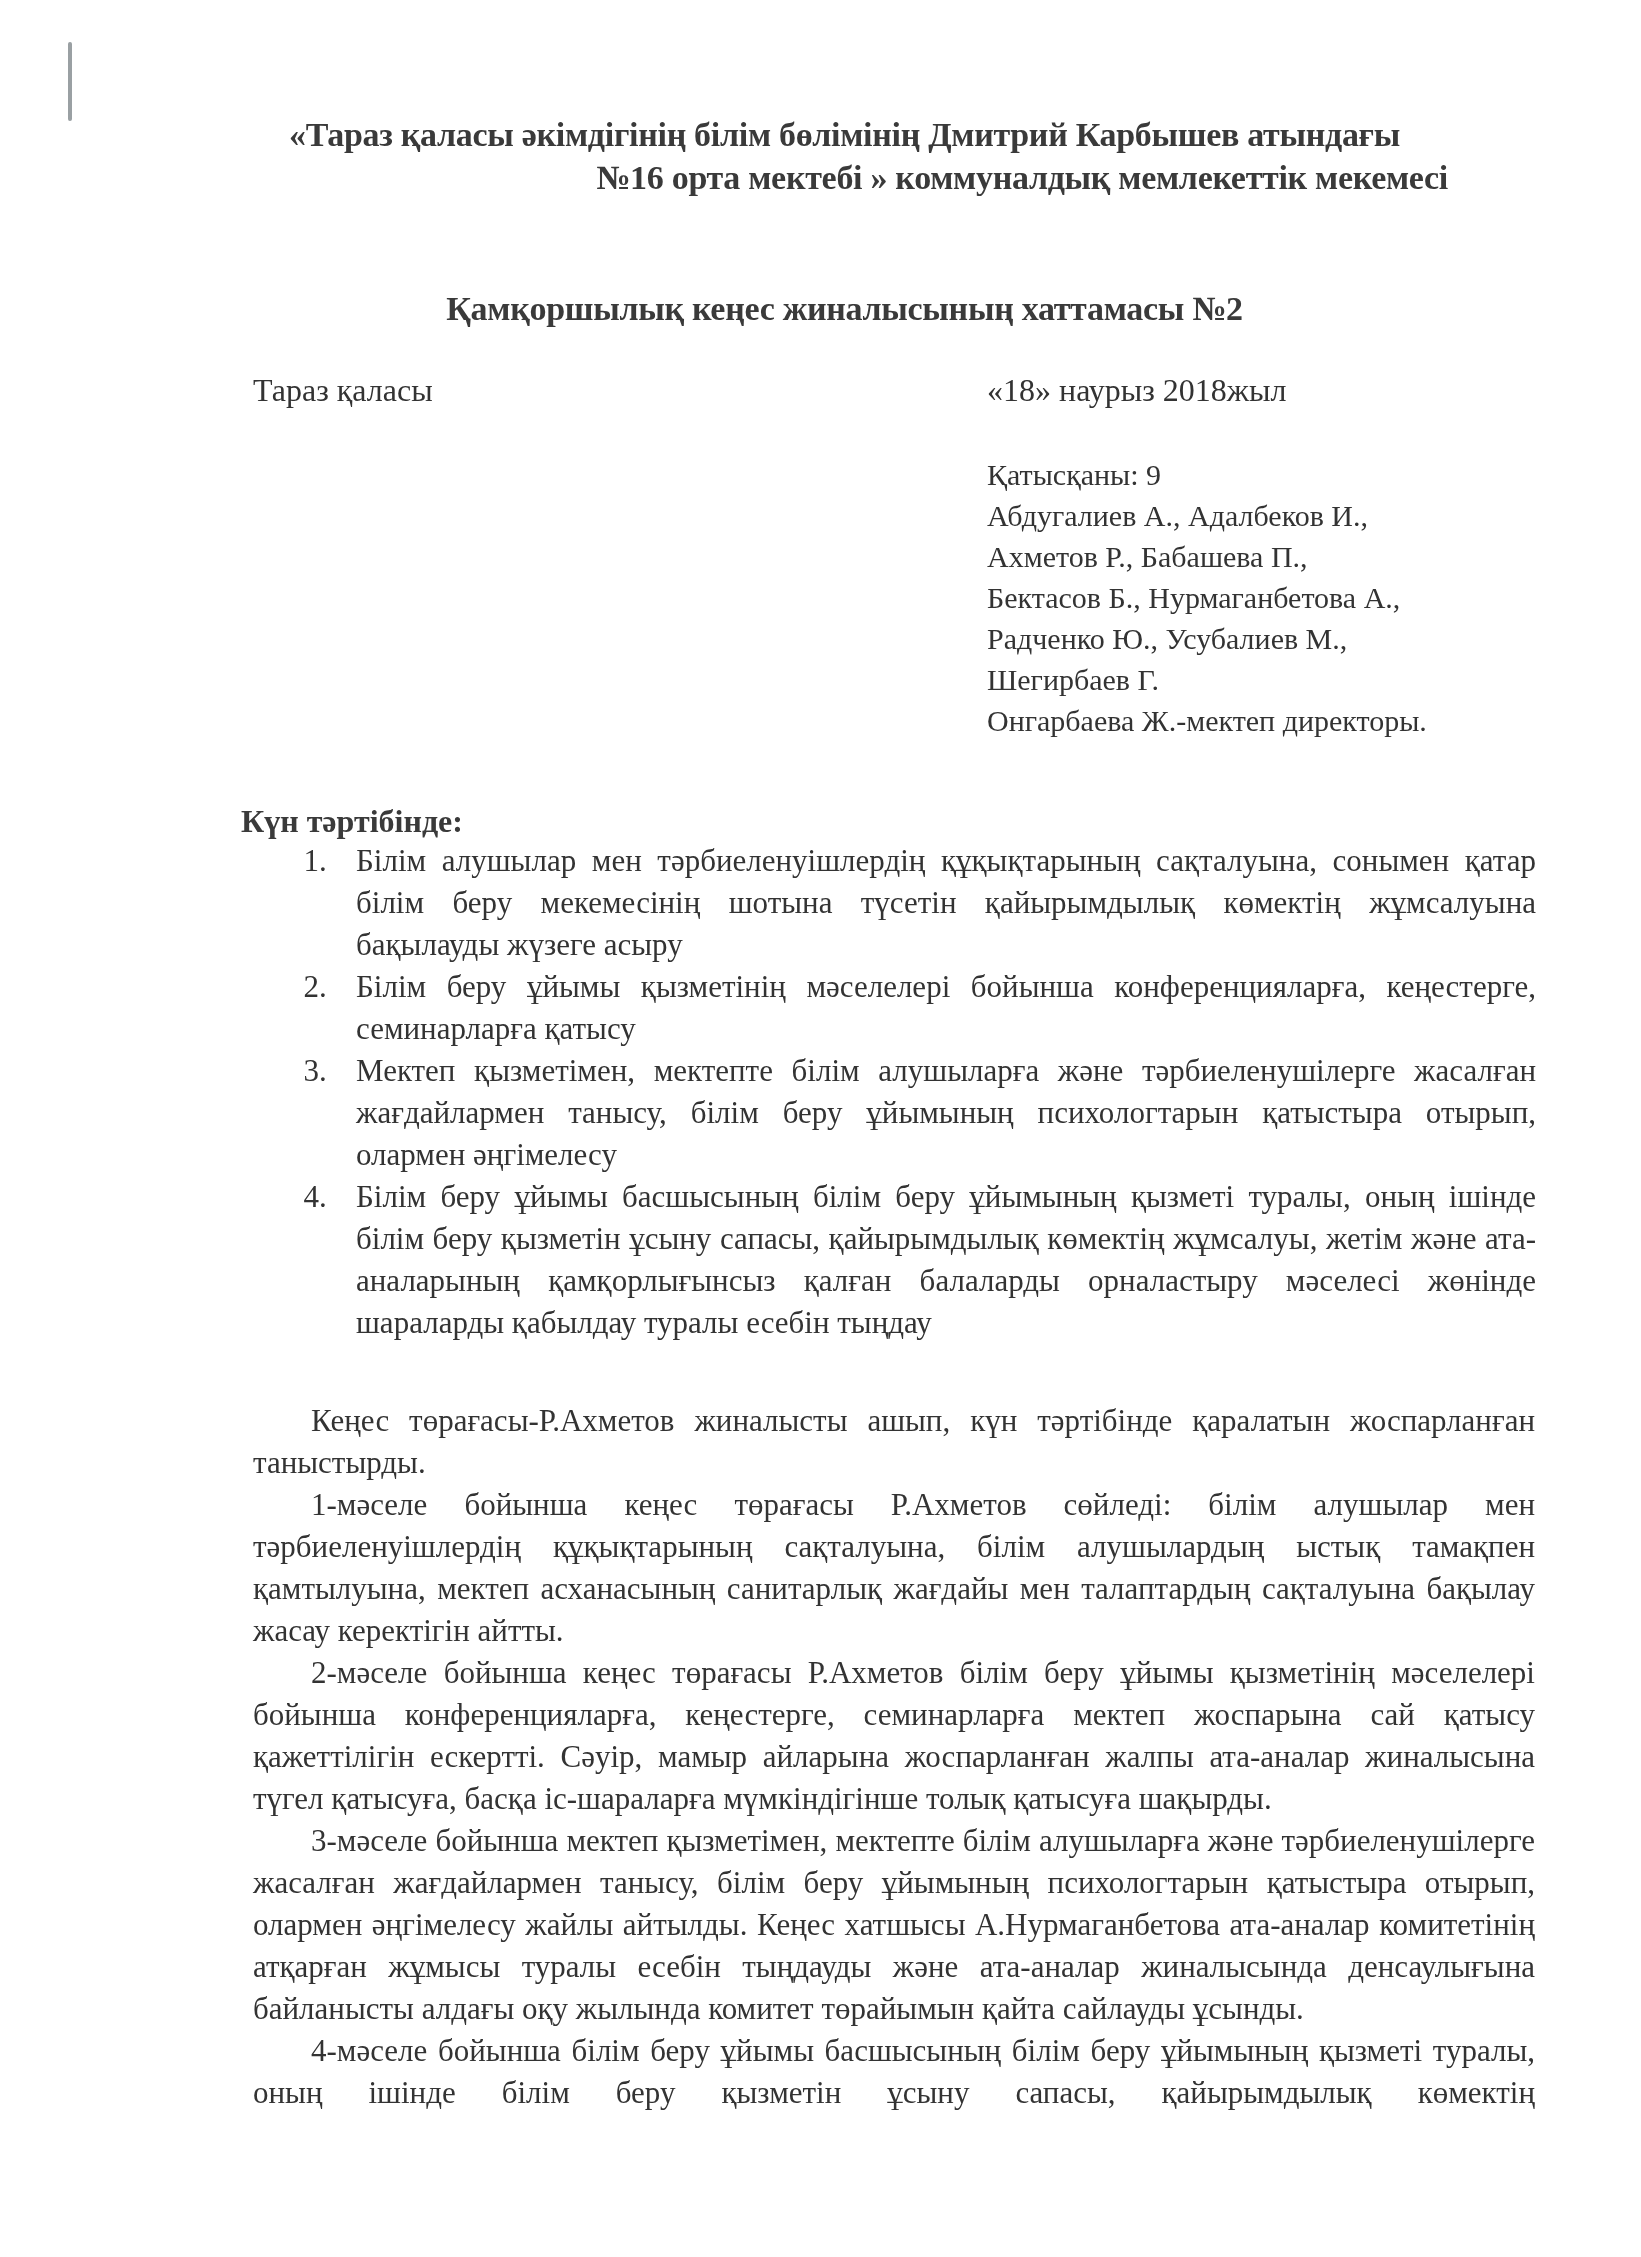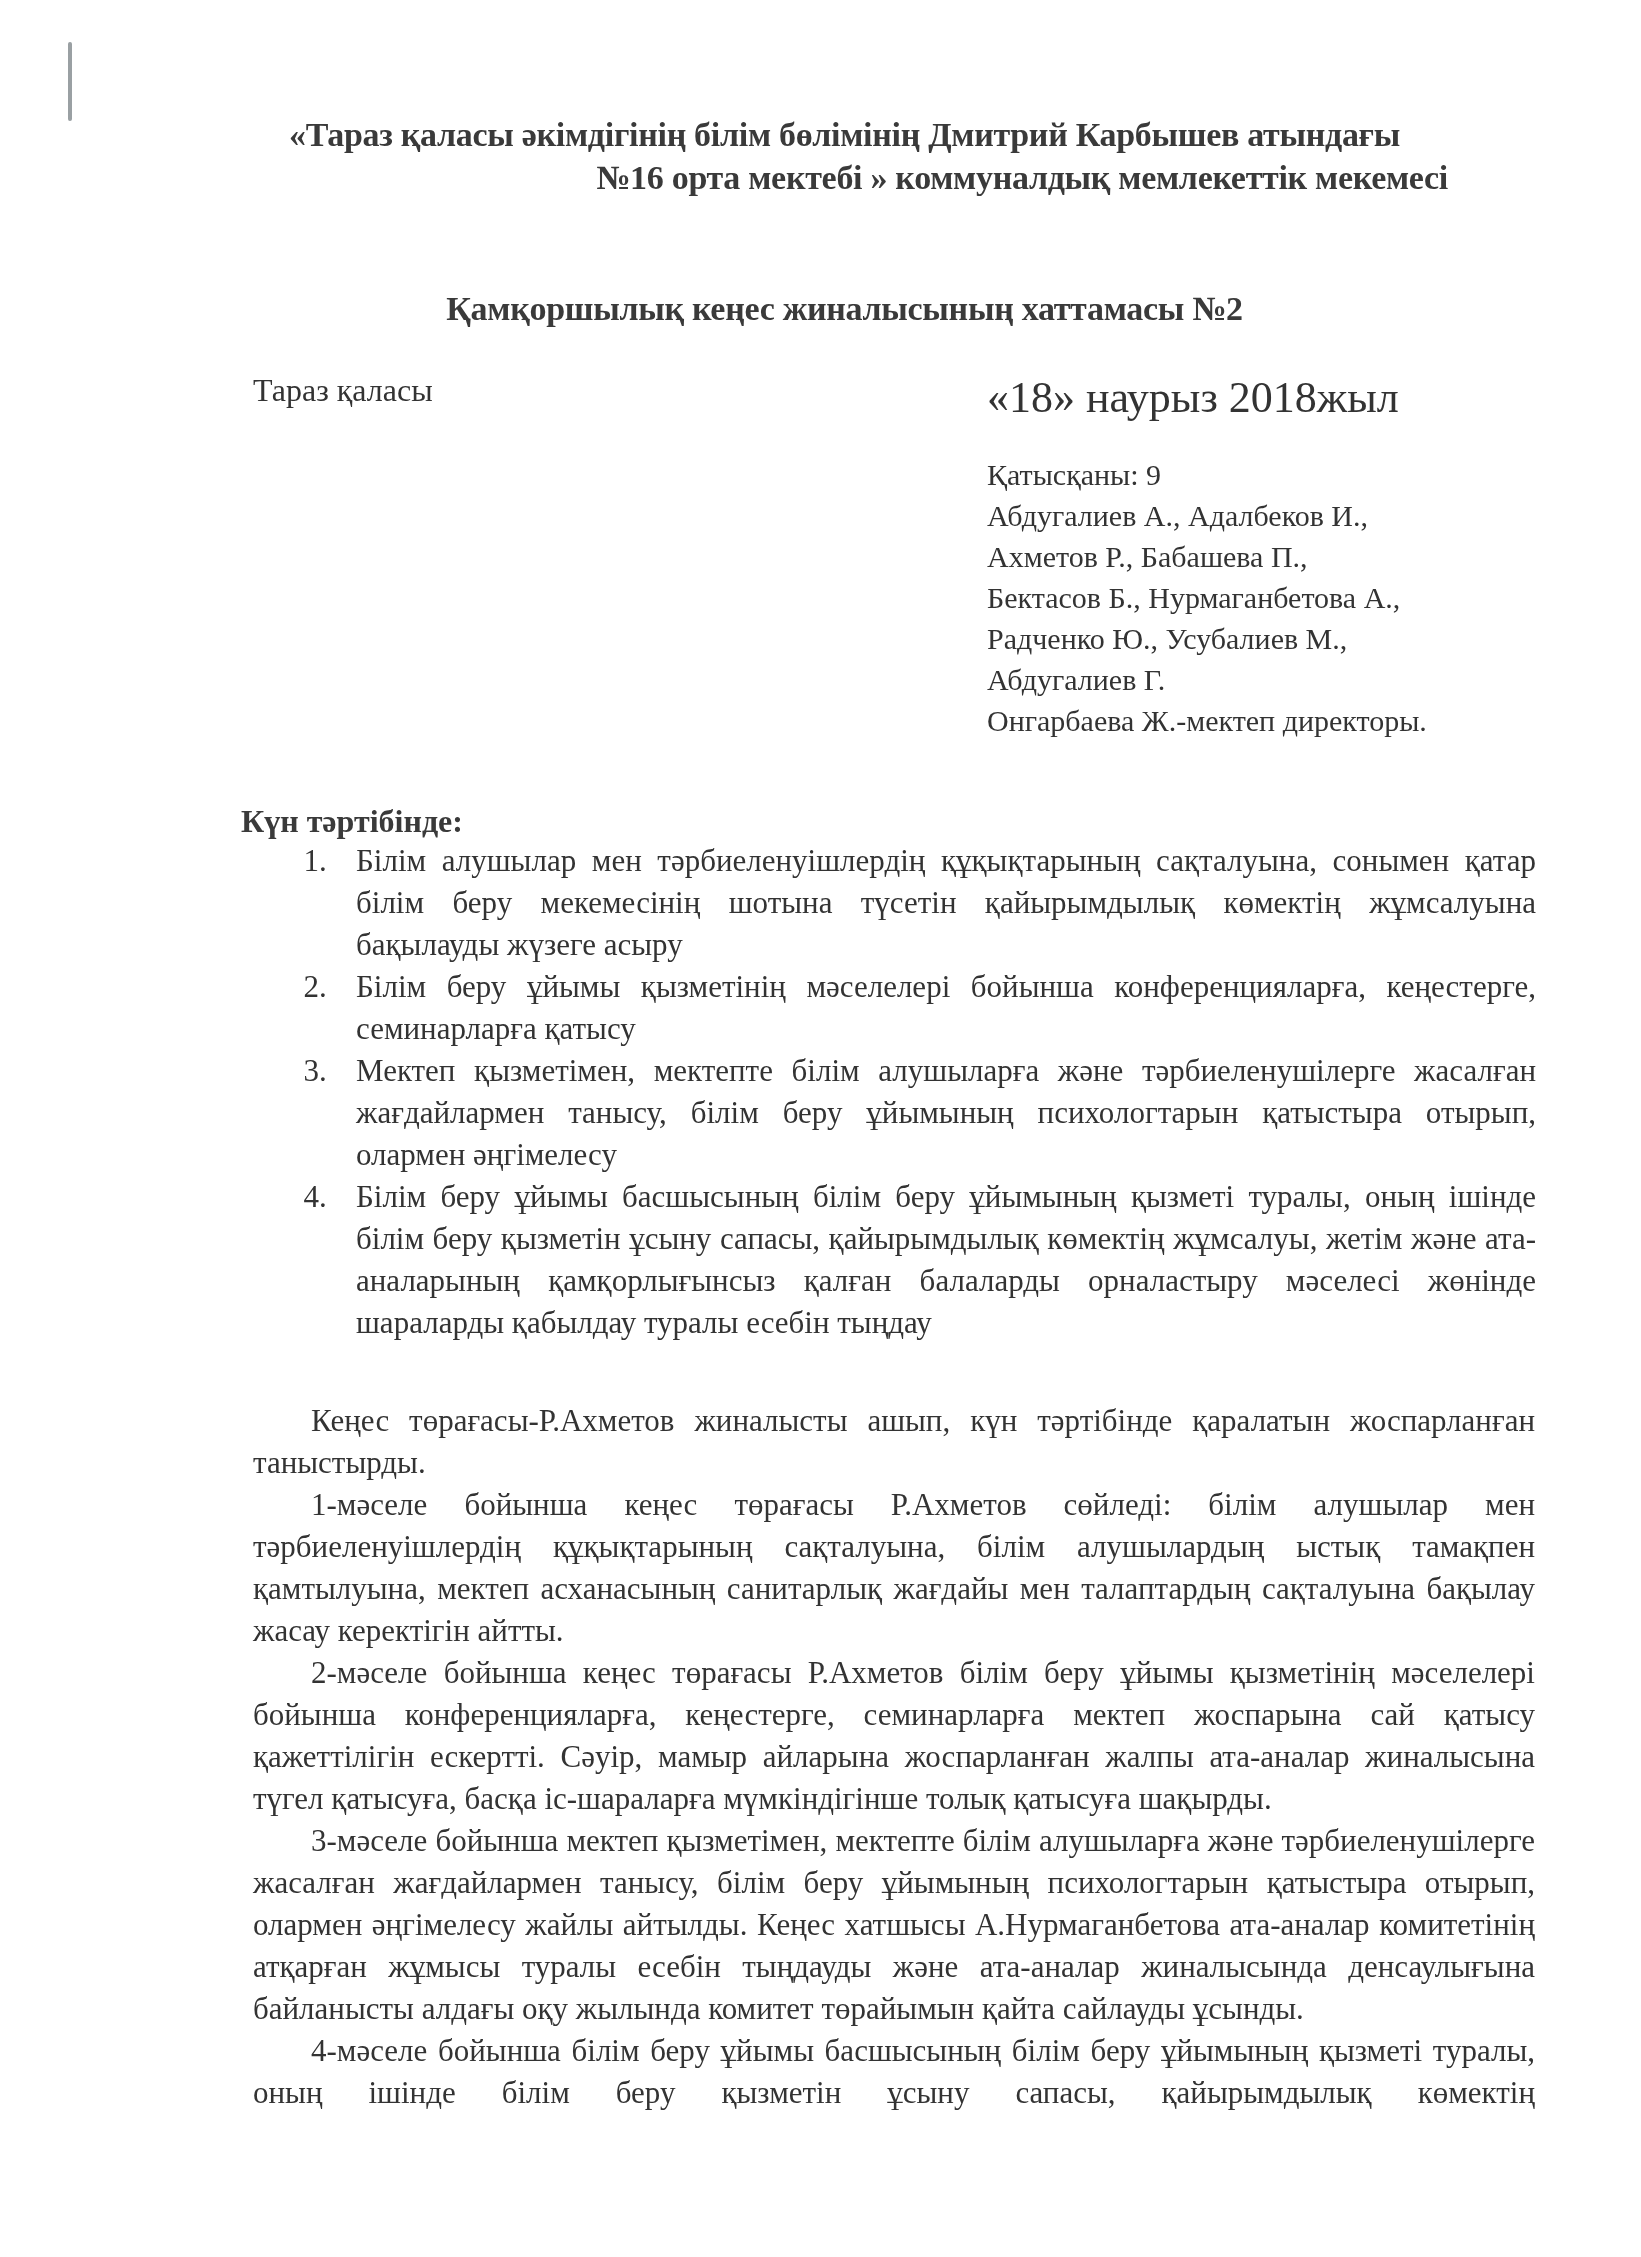--- a/index.html
+++ b/index.html
@@ -17,21 +17,21 @@
       background: #9aa0a3; border-radius: 1.9px;
     }
     .hdr {
       position: absolute; left: 241px; width: 1207px; text-align: center;
       font-weight: bold; font-size: 34px; color: #3a3a3a; letter-spacing: -0.3px;
     }
     .hdr1 { top: 116px; }
     .hdr2 { top: 159px; text-align: right; }
     .title { top: 290px; }
     .city { position: absolute; left: 253px; top: 372px; font-size: 32px; }
-    .date { position: absolute; left: 987px; top: 372px; font-size: 44px; }
+    .date { position: absolute; left: 987px; top: 372px; font-size: 32px; }
     .attendees {
       position: absolute; left: 987px; top: 454px; font-size: 30px; line-height: 41px;
     }
     .attendees div { white-space: nowrap; }
     .agenda-title {
       position: absolute; left: 241px; width: 1207px; top: 803px; text-align: left;
       font-weight: bold; font-size: 32px; color: #3a3a3a;
     }
     .agenda {
       position: absolute; left: 290px; top: 840px; width: 1246px;
@@ -59,21 +59,21 @@
 
   <div class="city">Тараз қаласы</div>
   <div class="date">«18» наурыз 2018жыл</div>
 
   <div class="attendees">
     <div>Қатысқаны: 9</div>
     <div>Абдугалиев А., Адалбеков И.,</div>
     <div>Ахметов Р., Бабашева П.,</div>
     <div>Бектасов Б., Нурмаганбетова А.,</div>
     <div>Радченко Ю., Усубалиев М.,</div>
-    <div>Абдугалиев Г.</div>
+    <div>Шегирбаев Г.</div>
     <div>Онгарбаева Ж.-мектеп директоры.</div>
   </div>
 
   <div class="agenda-title">Күн тәртібінде:</div>
 
   <ol class="agenda">
     <li>
       <span class="num">1.</span>
       <span>Білім алушылар мен тәрбиеленуішлердің құқықтарының сақталуына, сонымен қатар білім беру мекемесінің шотына түсетін қайырымдылық көмектің жұмсалуына бақылауды жүзеге асыру</span>
     </li>

